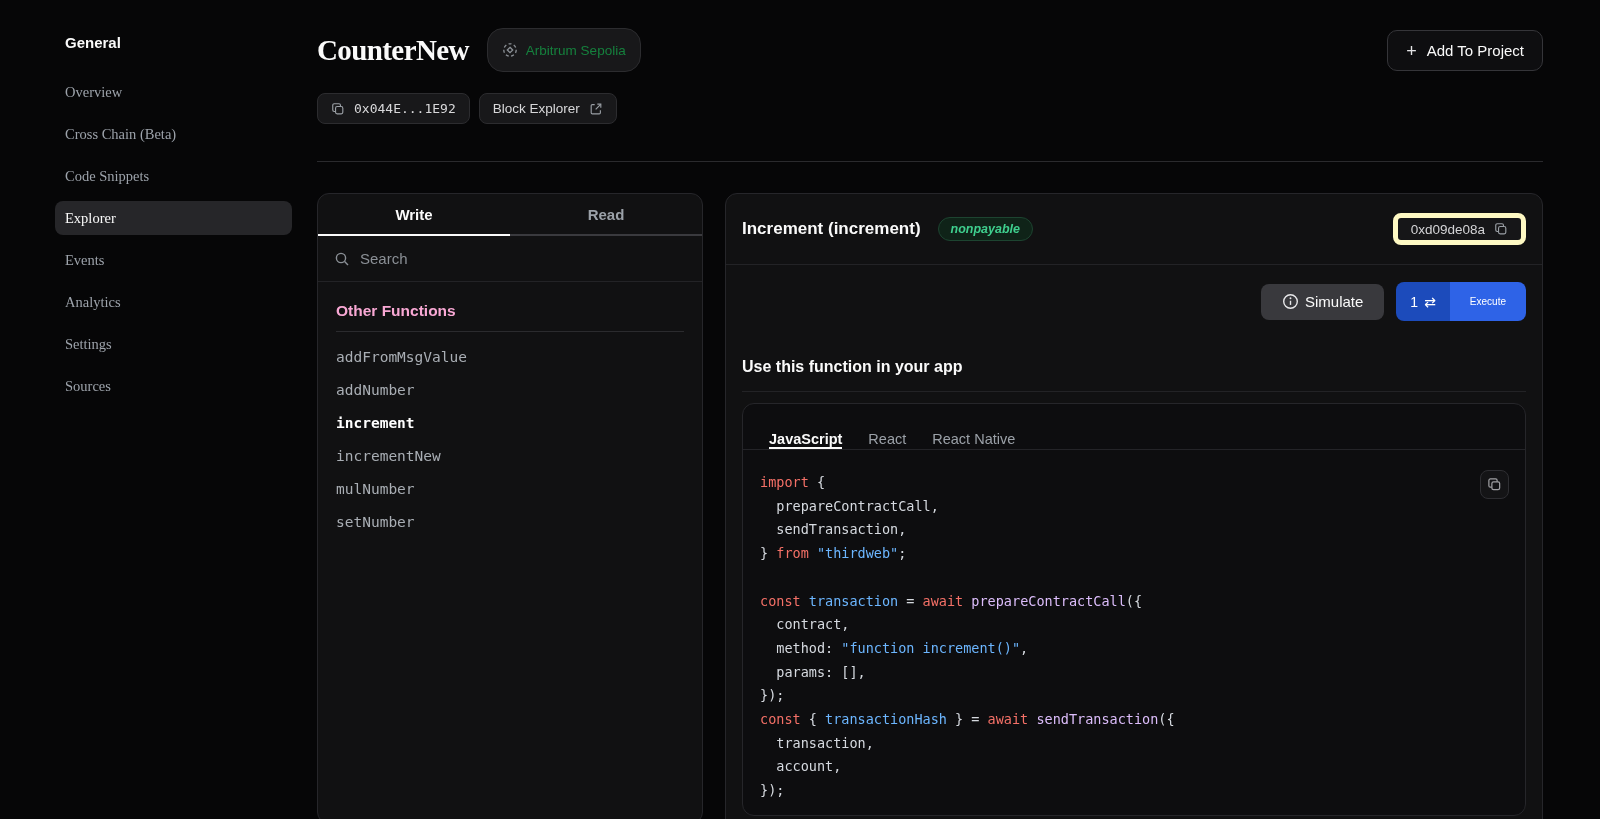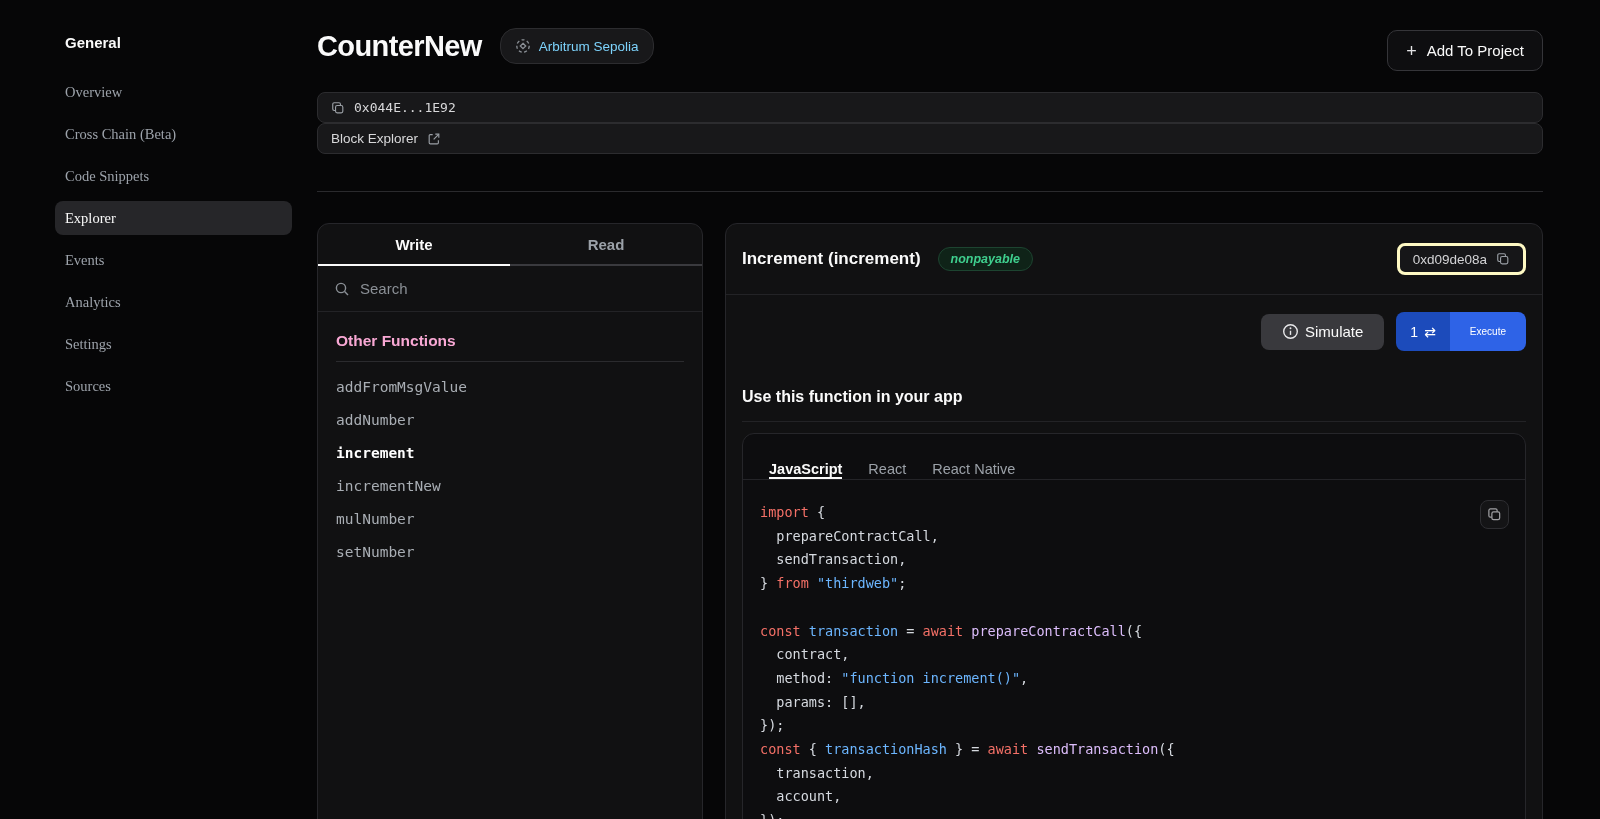--- a/index.html
+++ b/index.html
@@ -34,36 +34,36 @@
     width:237px;height:34px;display:flex;align-items:center;
     padding:0 10px;margin-bottom:8px;border-radius:8px;
     font-size:14.5px;color:#9da3ab;cursor:pointer;font-family:Liberation Serif, serif;
   }
   .side-item.active{background:#262629;color:#fafafa;}
 
   
   .main{flex:1;padding:28px 57px 0 17px;}
   .header-row{display:flex;align-items:flex-start;justify-content:space-between;}
   .title-wrap{display:flex;align-items:center;gap:18px;}
-  .page-title{font-size:29px;font-weight:700;letter-spacing:-0.6px;color:#fafafa;line-height:34px;}
+  .page-title{font-size:29px;font-weight:700;letter-spacing:-0.6px;color:#fafafa;line-height:34px;font-family:Liberation Serif, serif;}
   .network-badge{
-    display:inline-flex;align-items:center;gap:8px;height:36px;padding:0 14px;
+    display:inline-flex;align-items:center;gap:8px;height:44px;padding:0 14px;
     background:#18181a;border:1px solid #2c2c2f;border-radius:16px;
-    font-size:13.5px;color:#7dd3fc;cursor:pointer;
+    font-size:13.5px;color:#15803d;cursor:pointer;
   }
   .network-badge svg{color:#8b9096;}
   .add-project{
     display:inline-flex;align-items:center;gap:10px;height:41px;padding:0 18px;margin-top:2px;
     background:#0e0e10;border:1px solid #353539;border-radius:10px;
     font-size:15px;font-weight:500;color:#fafafa;cursor:pointer;
     font-family:"Liberation Sans", sans-serif;
   }
   .add-project .plus{font-size:18px;font-weight:400;line-height:1;color:#e3e3e5;}
 
-  .badge-row{display:flex;margin-top:21px;flex-direction:column;}
+  .badge-row{display:flex;gap:9px;margin-top:21px;}
   .chip-btn{
     display:inline-flex;align-items:center;gap:9px;height:31px;padding:0 13px;
     background:#18181a;border:1px solid #2c2c2f;border-radius:8px;
     color:#d8d8da;cursor:pointer;font-family:"Liberation Sans", sans-serif;font-size:13.5px;
   }
   .chip-btn.mono{font-family:"DejaVu Sans Mono", monospace;font-size:13px;}
   .chip-btn svg{color:#9a9fa5;}
   .chip-btn .lbl{font-weight:500;}
 
   .main-divider{height:1px;background:#2a2a2d;margin-top:37px;}
@@ -109,21 +109,21 @@
   }
   .detail-header{display:flex;align-items:center;height:71px;padding:0 16px;border-bottom:1px solid #232326;}
   .detail-title{font-size:17px;font-weight:600;color:#fafafa;}
   .mutability-badge{
     margin-left:17px;display:inline-flex;align-items:center;height:24px;padding:0 12px;
     border-radius:12px;font-size:12.5px;font-weight:600;
     color:var(--badge-green-text);background:var(--badge-green-bg);border:1px solid var(--badge-green-border);font-style:italic;
   }
   .selector-btn{
     margin-left:auto;display:inline-flex;align-items:center;gap:9px;height:32px;padding:0 13px;
-    background:#161618;border:3px solid #fef9c3;border-radius:8px;
+    background:#161618;border:5px solid #fef9c3;border-radius:8px;
     font-size:13.5px;color:#d4d4d6;cursor:pointer;font-family:"Liberation Sans", sans-serif;
   }
   .selector-btn svg{color:#9a9fa5;}
 
   .actions-row{display:flex;justify-content:flex-end;align-items:center;gap:12px;margin-top:17px;padding:0 16px;}
   .simulate-btn{
     display:inline-flex;align-items:center;gap:6px;height:27px;padding:18px 21px;
     background:var(--simulate-bg);border:none;border-radius:8px;
     font-size:15px;font-weight:500;color:#fafafa;cursor:pointer;font-family:"Liberation Sans", sans-serif;
   }

